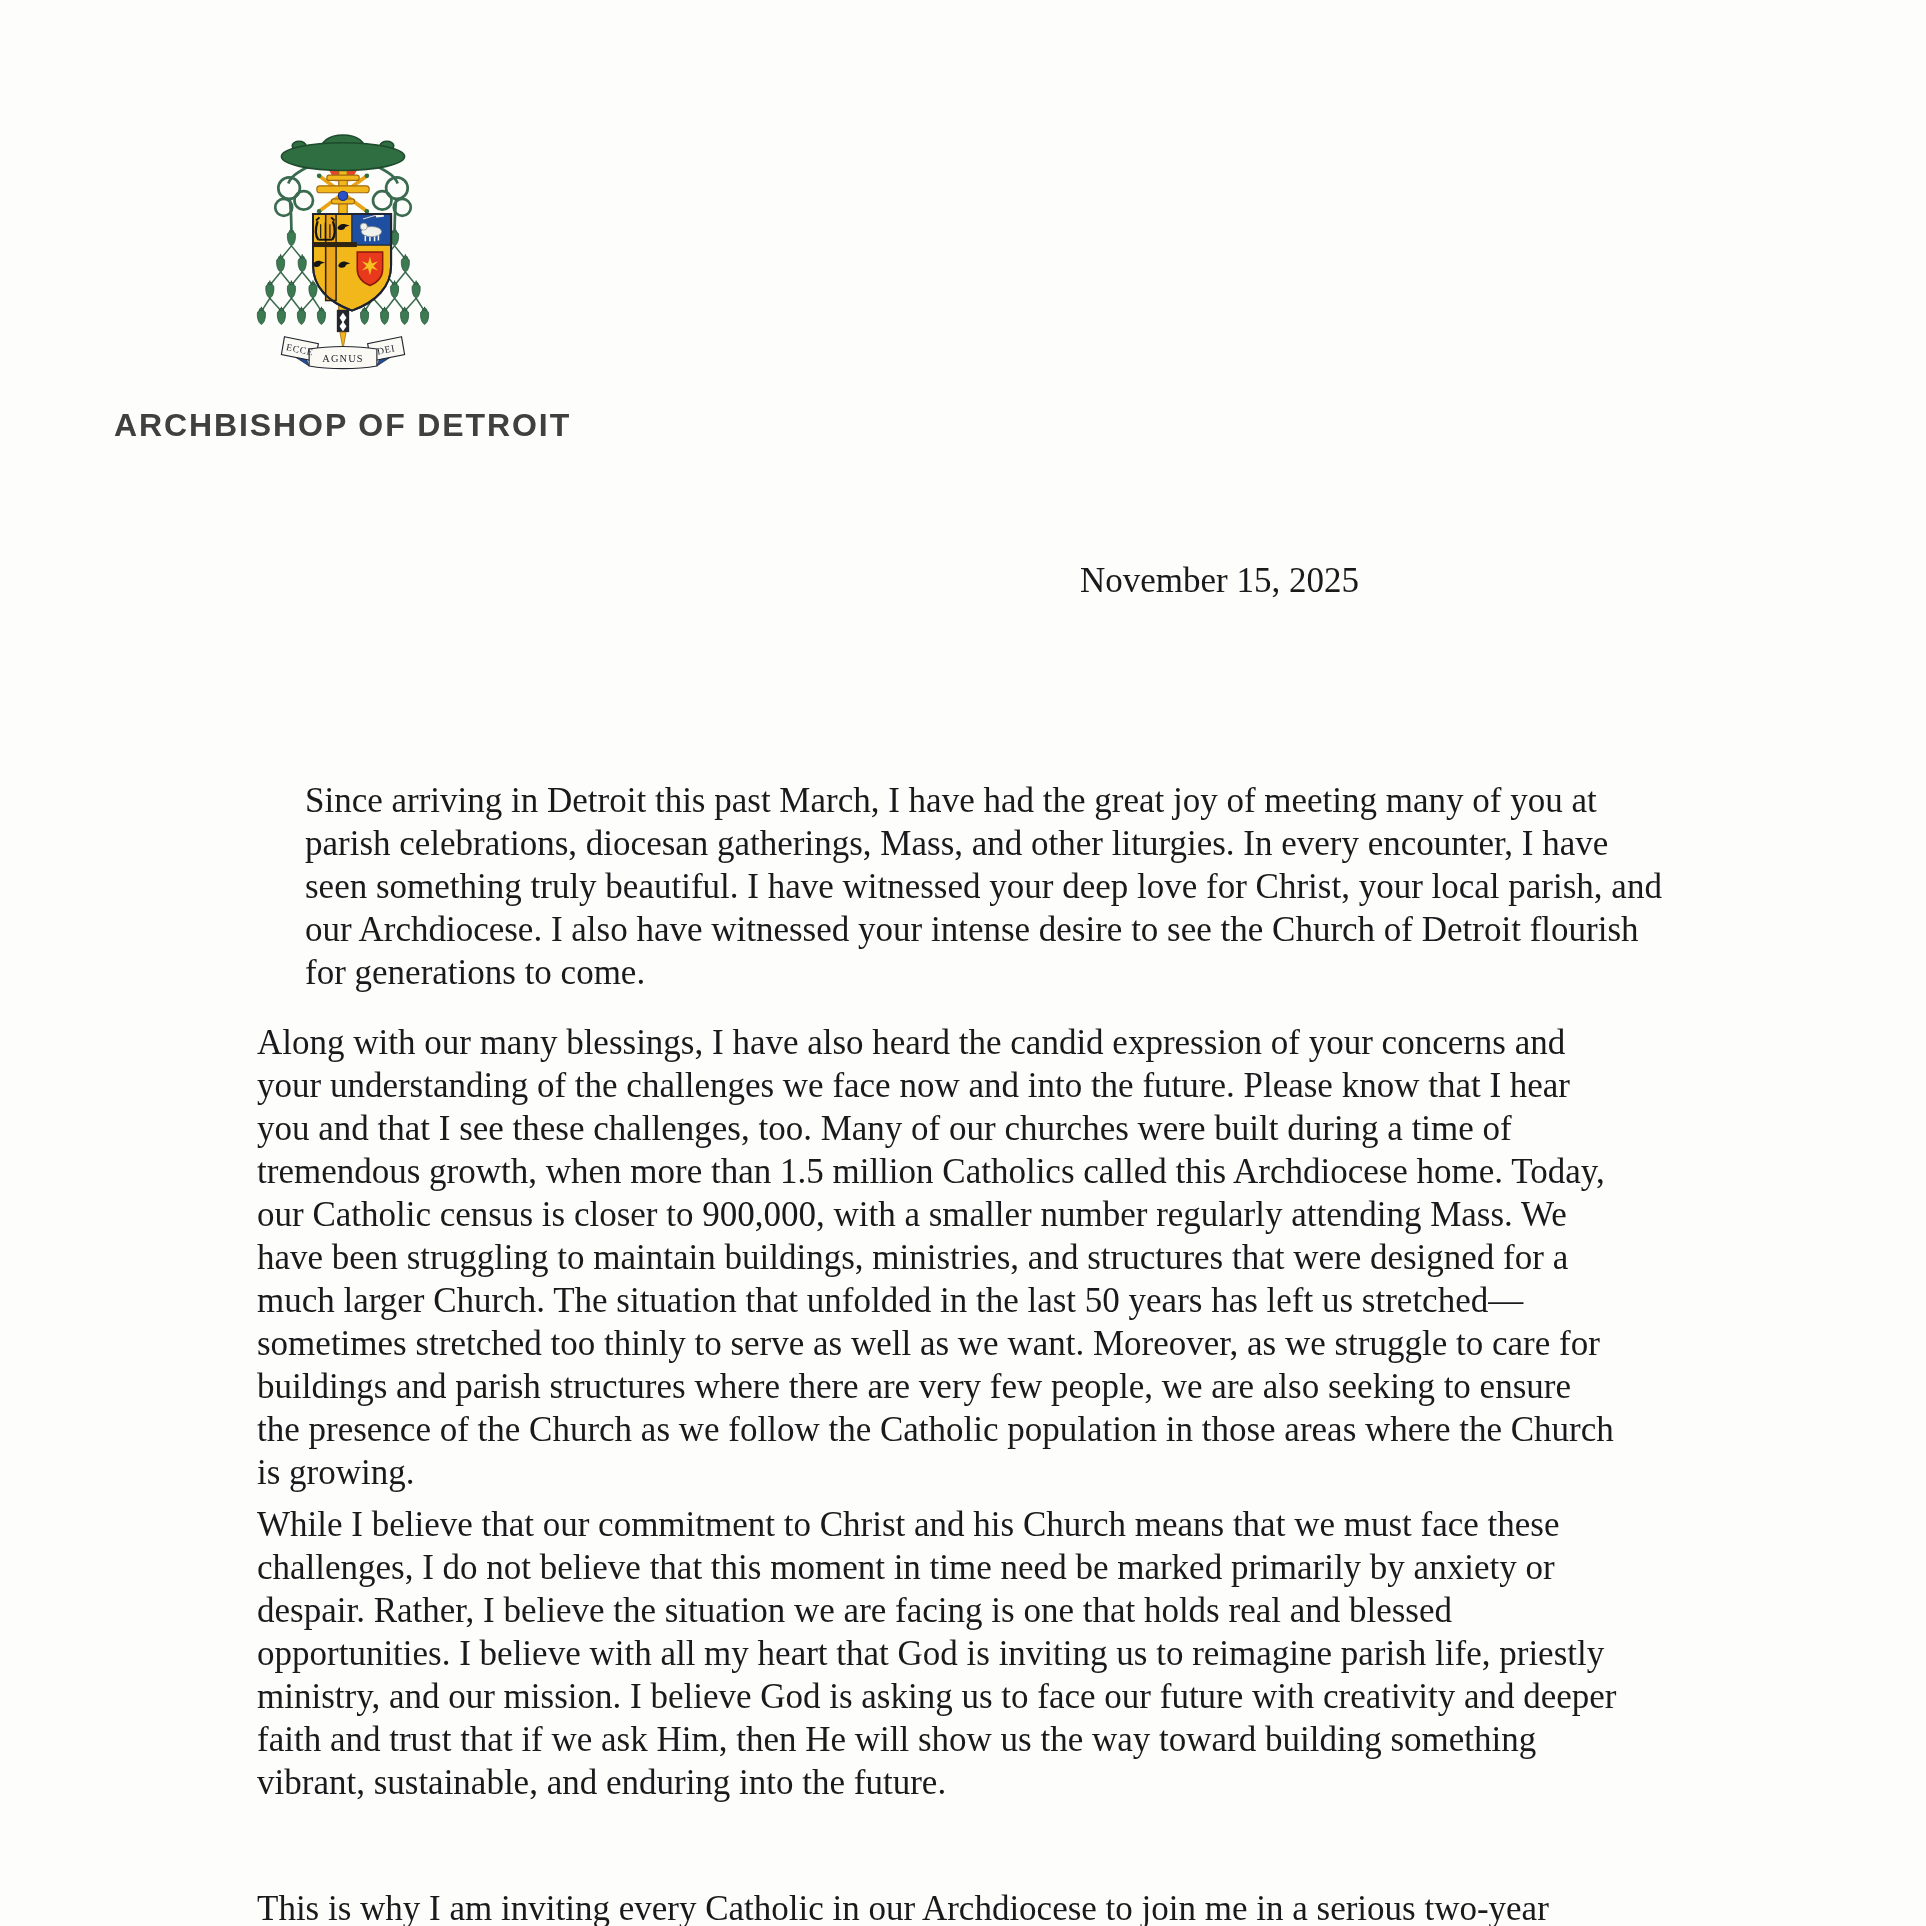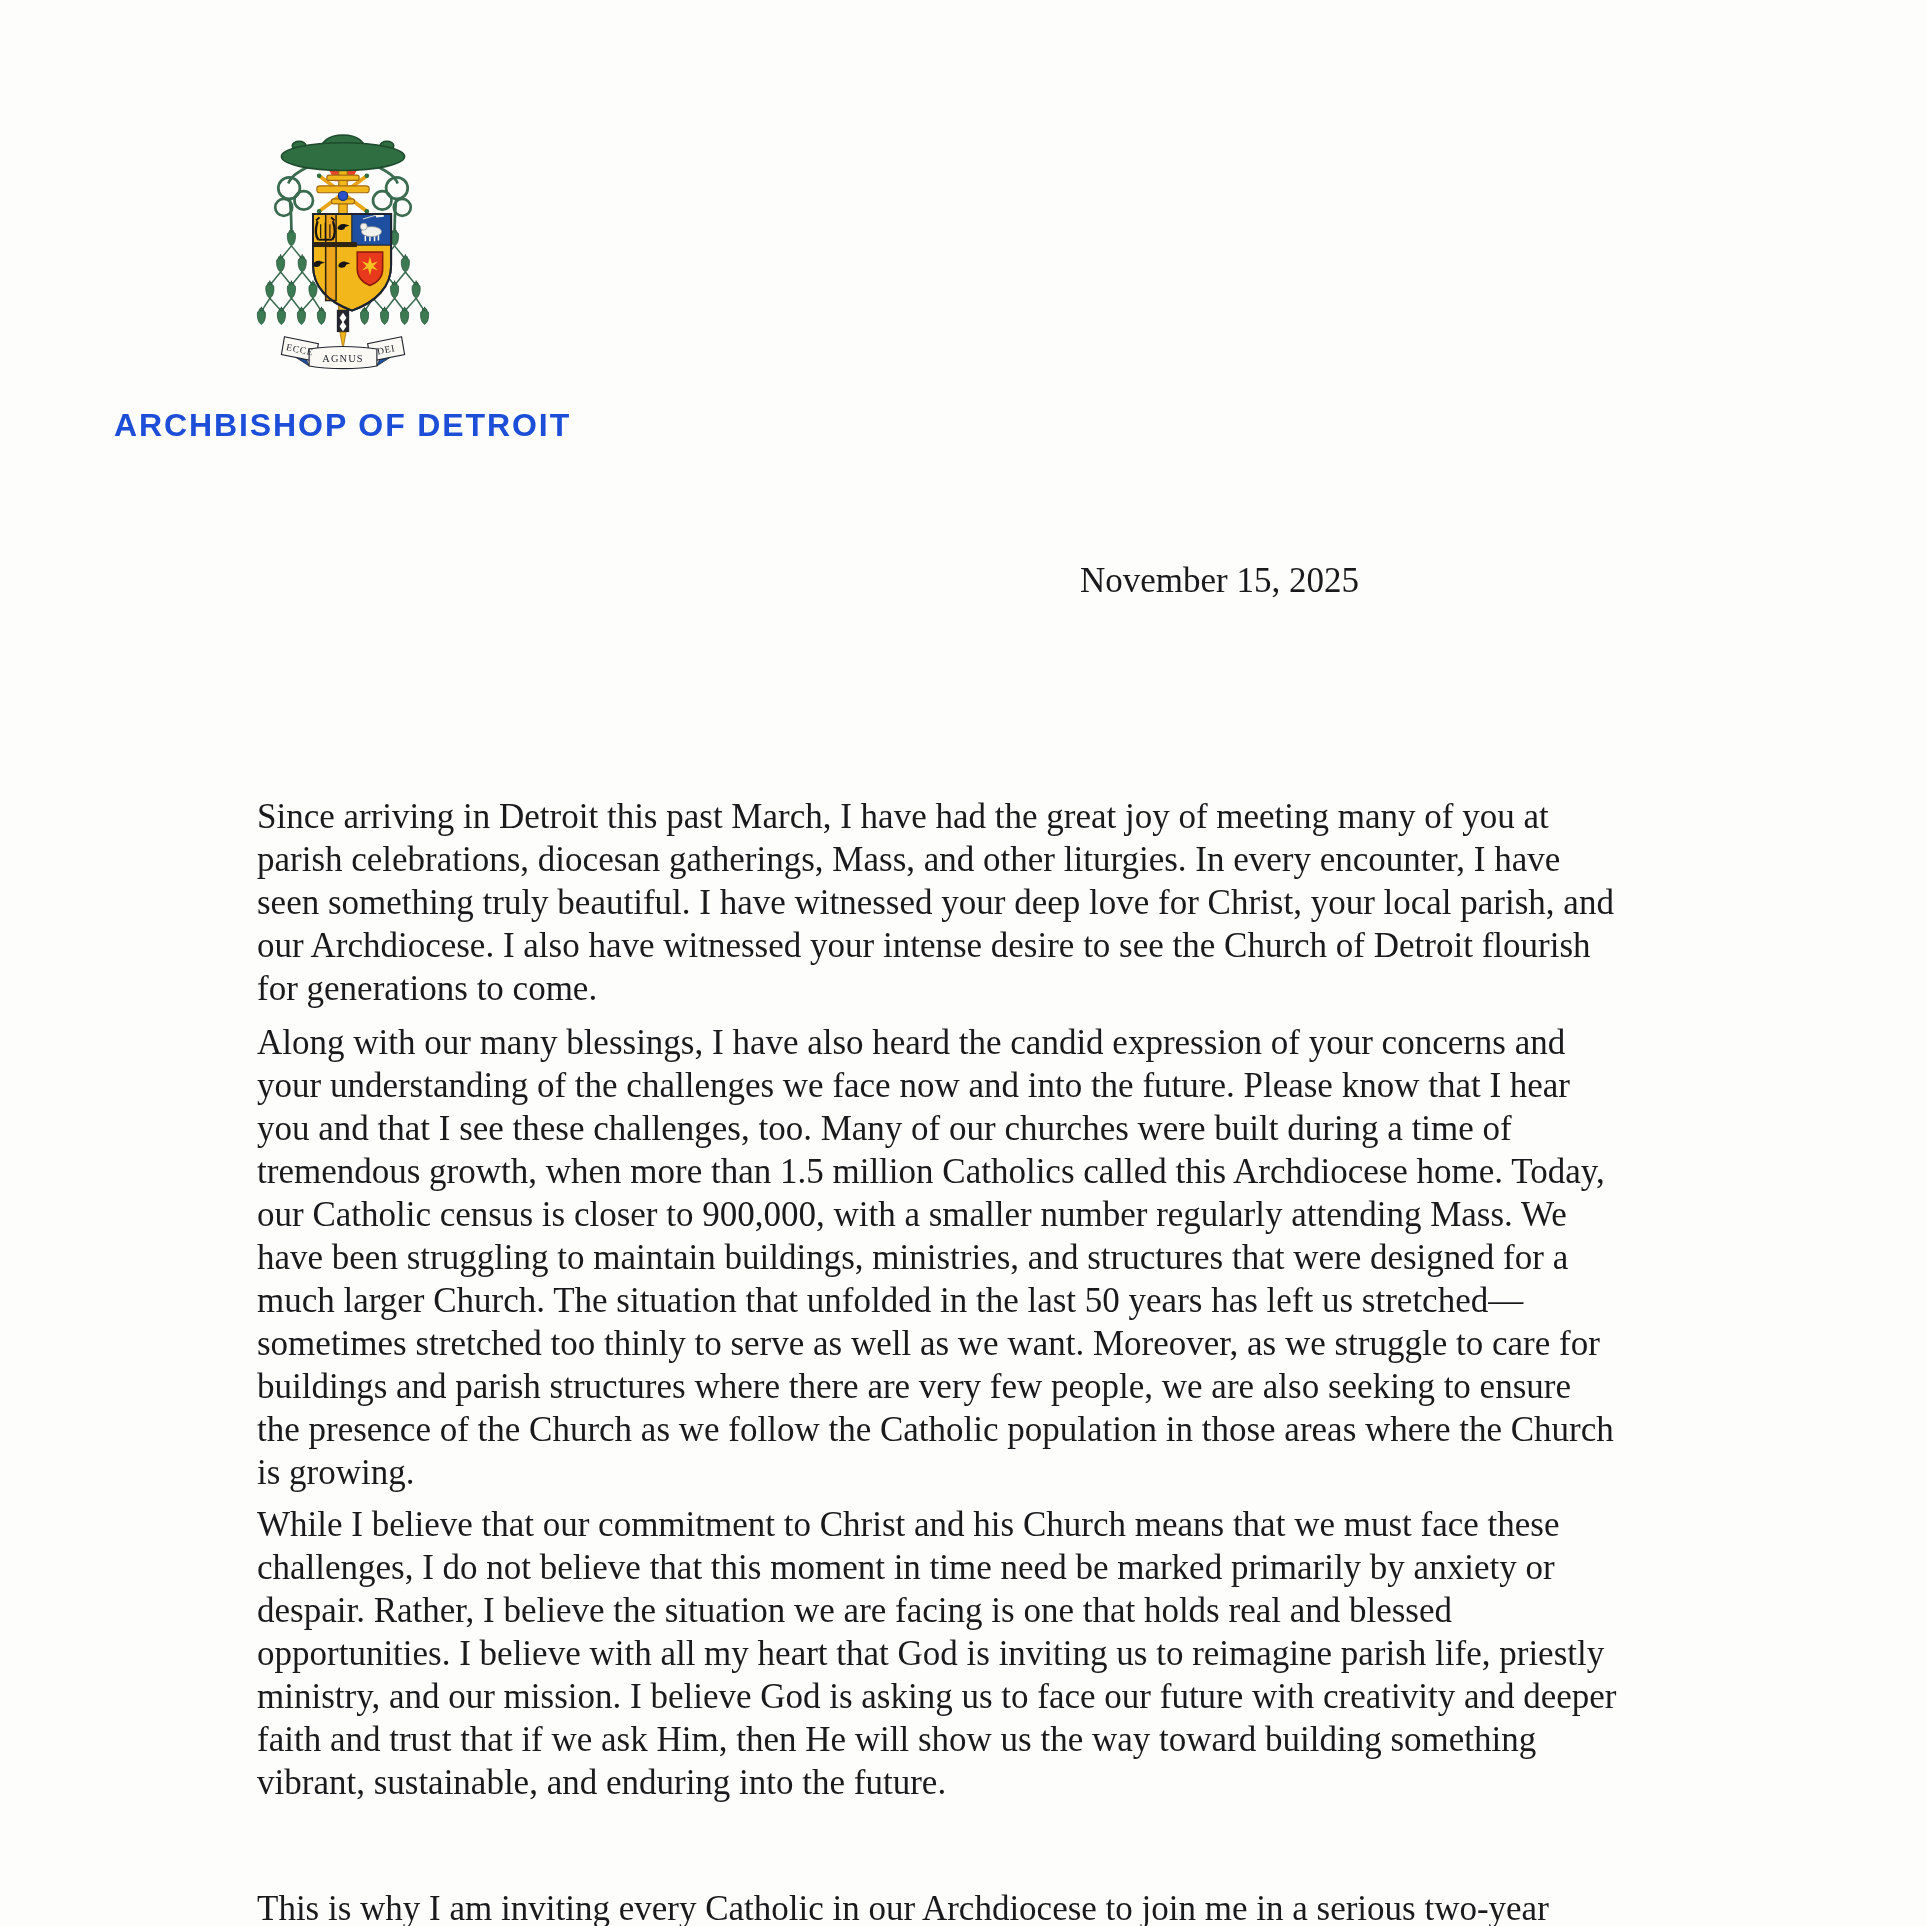--- a/index.html
+++ b/index.html
@@ -1,25 +1,25 @@
 <!DOCTYPE html>
 <html style="font-size:6.2px"><head>
 <meta charset="utf-8">
 <style>
   html,body{margin:0;padding:0;background:#ffffff;}
   .page{position:relative;width:1965px;height:2542px;background:#fdfdfc;overflow:hidden;
         font-family:"Liberation Serif","DejaVu Serif",serif;color:#1a1a1c;}
   .crest{position:absolute;left:256px;top:118px;width:174px;height:255px;}
   .letterhead-title{position:absolute;left:114px;top:407px;
         font-family:"Liberation Sans","DejaVu Sans",sans-serif;
-        font-size:32px;font-weight:700;letter-spacing:1.9px;color:#1d4ed8;white-space:pre;}
+        font-size:32px;font-weight:700;letter-spacing:1.9px;color:#404040;white-space:pre;}
   .date-line{position:absolute;left:1080px;top:561px;font-size:35px;white-space:pre;}
   .salutation{position:absolute;left:257px;top:690px;font-size:35px;white-space:pre;}
   .para{position:absolute;left:257px;font-size:35px;line-height:43px;white-space:pre;}
-  .para-1{top:795px;}
+  .para-1{top:779px;margin-left:48px;}
   .para-2{top:1021px;}
   .para-3{top:1503px;}
   .para-4{top:1887px;}
   svg text{font-family:"Liberation Serif","DejaVu Serif",serif;fill:#23262e;}
 </style>
 </head>
 <body>
 
 <div class="page">
 

